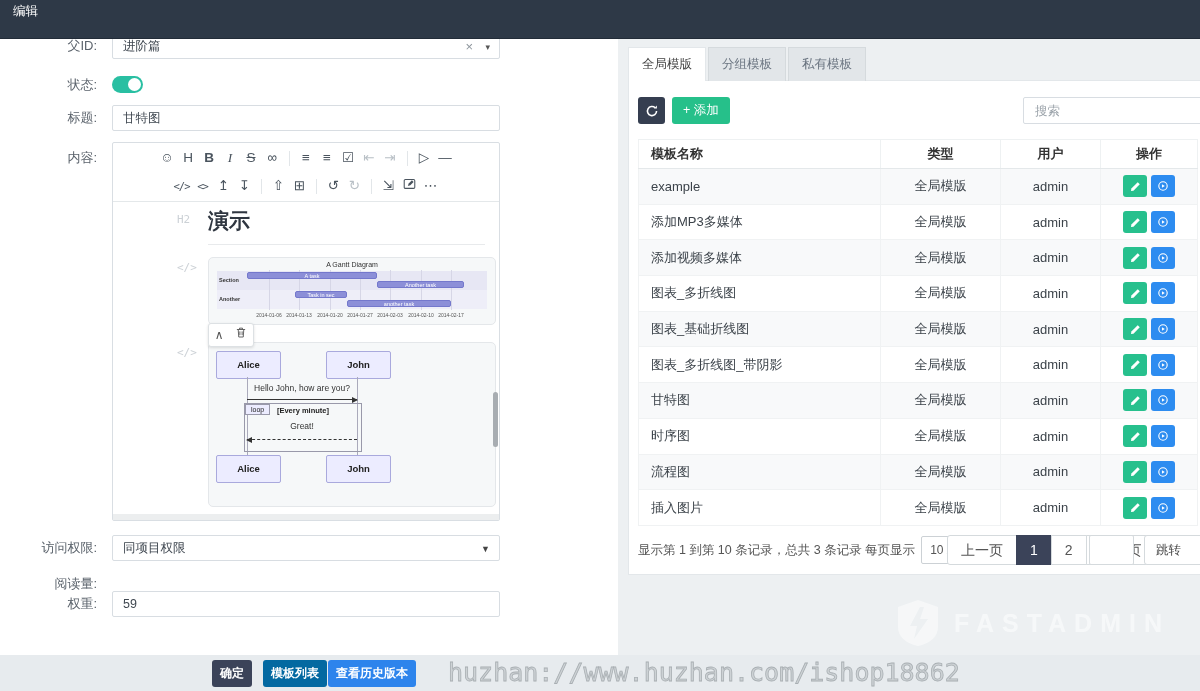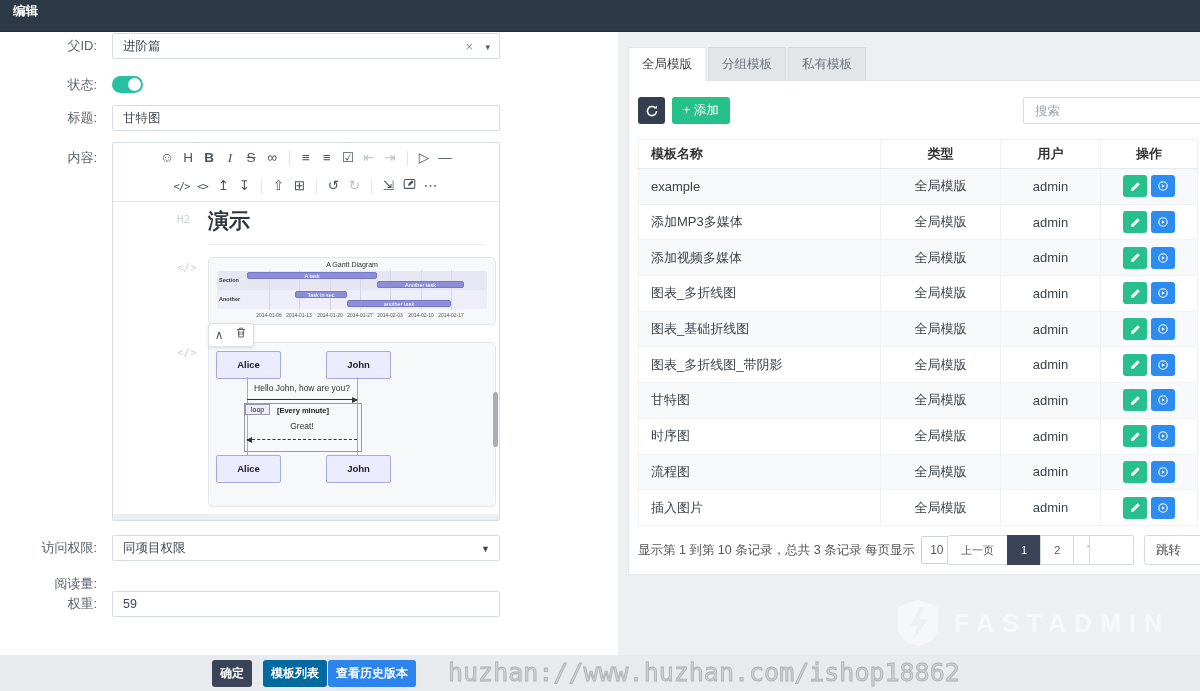--- a/index.html
+++ b/index.html
@@ -1,20 +1,20 @@
 <!DOCTYPE html>
 <html><head>
 <meta charset="utf-8">
 <style>
   html,body{margin:0;padding:0;background:#fff;}
   .screen{position:relative;width:1200px;height:691px;overflow:hidden;
           font-family:"Liberation Sans",sans-serif;background:#fff;color:#333;}
   
-  .topbar{position:absolute;left:0;top:0;width:100%;height:32px;background:#2e3947;
-          color:#fff;font-size:12.5px;font-weight:bold;line-height:22px;padding-left:13px;
+  .topbar{position:absolute;left:0;top:0;width:100%;height:39px;background:#2e3947;
+          color:#fff;font-size:12.5px;font-weight:normal;line-height:22px;padding-left:13px;
           box-sizing:border-box;border-bottom:1px solid #222c38;z-index:6;}
   
   .left{position:absolute;left:0;top:22px;width:618px;height:633px;background:#fff;}
   .frow{position:absolute;left:0;width:618px;height:26px;}
   .flabel{position:absolute;left:0;width:97px;text-align:right;font-size:13px;color:#5a626b;line-height:26px;}
   .field{position:absolute;left:112px;width:388px;height:26px;border:1px solid #d8dde2;border-radius:2px;
          background:#fff;font-size:12.5px;color:#3f4750;line-height:24px;padding:0 10px;box-sizing:border-box;
          font-family:"Liberation Sans",sans-serif;outline:none;}
   .field.disabled{background:#eceef0;color:#6b7278;}
   .sp-clear{position:absolute;right:26px;top:0;line-height:26px;color:#8d959c;font-size:13px;cursor:pointer;}
@@ -107,21 +107,21 @@
   .c-ops{width:97px;justify-content:center;gap:4px;}
   .thead .tc{border-right:1px solid #eef1f2;}
   .op-btn{width:24px;height:22px;border:none;border-radius:3px;display:flex;align-items:center;justify-content:center;cursor:pointer;padding:0;}
   .op-edit{background:#27c08d;}
   .op-apply{background:#2d8cf0;}
   
   .pg-summary{position:absolute;left:9px;top:455px;font-size:12.5px;color:#555;display:flex;align-items:center;gap:6px;}
   .pg-size{height:28px;border:1px solid #ccd1d5;background:#fff;border-radius:2px;font-size:12px;color:#555;
            padding:0 8px;cursor:pointer;font-family:"Liberation Sans",sans-serif;}
   .pager{position:absolute;left:318px;top:454px;display:flex;}
-  .pg-item{height:30px;line-height:28px;border:1px solid #d5dadd;background:#fff;font-size:11px;color:#555;
+  .pg-item{height:30px;line-height:28px;border:1px solid #d5dadd;background:#fff;font-size:14px;color:#555;
            padding:0 13px;margin-left:-1px;cursor:pointer;box-sizing:border-box;}
   .pg-item.first{border-radius:3px 0 0 3px;margin-left:0;}
   .pg-item.last{border-radius:0 3px 3px 0;}
   .pg-item.active{background:#3b4359;border-color:#3b4359;color:#fff;}
   .pg-input{position:absolute;left:460px;top:454px;width:45px;height:30px;border:1px solid #d5dadd;border-radius:2px;box-sizing:border-box;outline:none;}
   .pg-jump{position:absolute;left:515px;top:454px;width:85px;height:30px;border:1px solid #d5dadd;background:#fff;
            border-radius:3px;font-size:12.5px;color:#444;text-align:left;padding:0 0 0 11px;cursor:pointer;font-family:"Liberation Sans",sans-serif;}
   
   .brand{position:absolute;right:30px;bottom:8px;display:flex;align-items:center;gap:14px;opacity:.55;}
   .brand-text{font-size:25px;font-weight:bold;letter-spacing:8px;color:#fff;}

